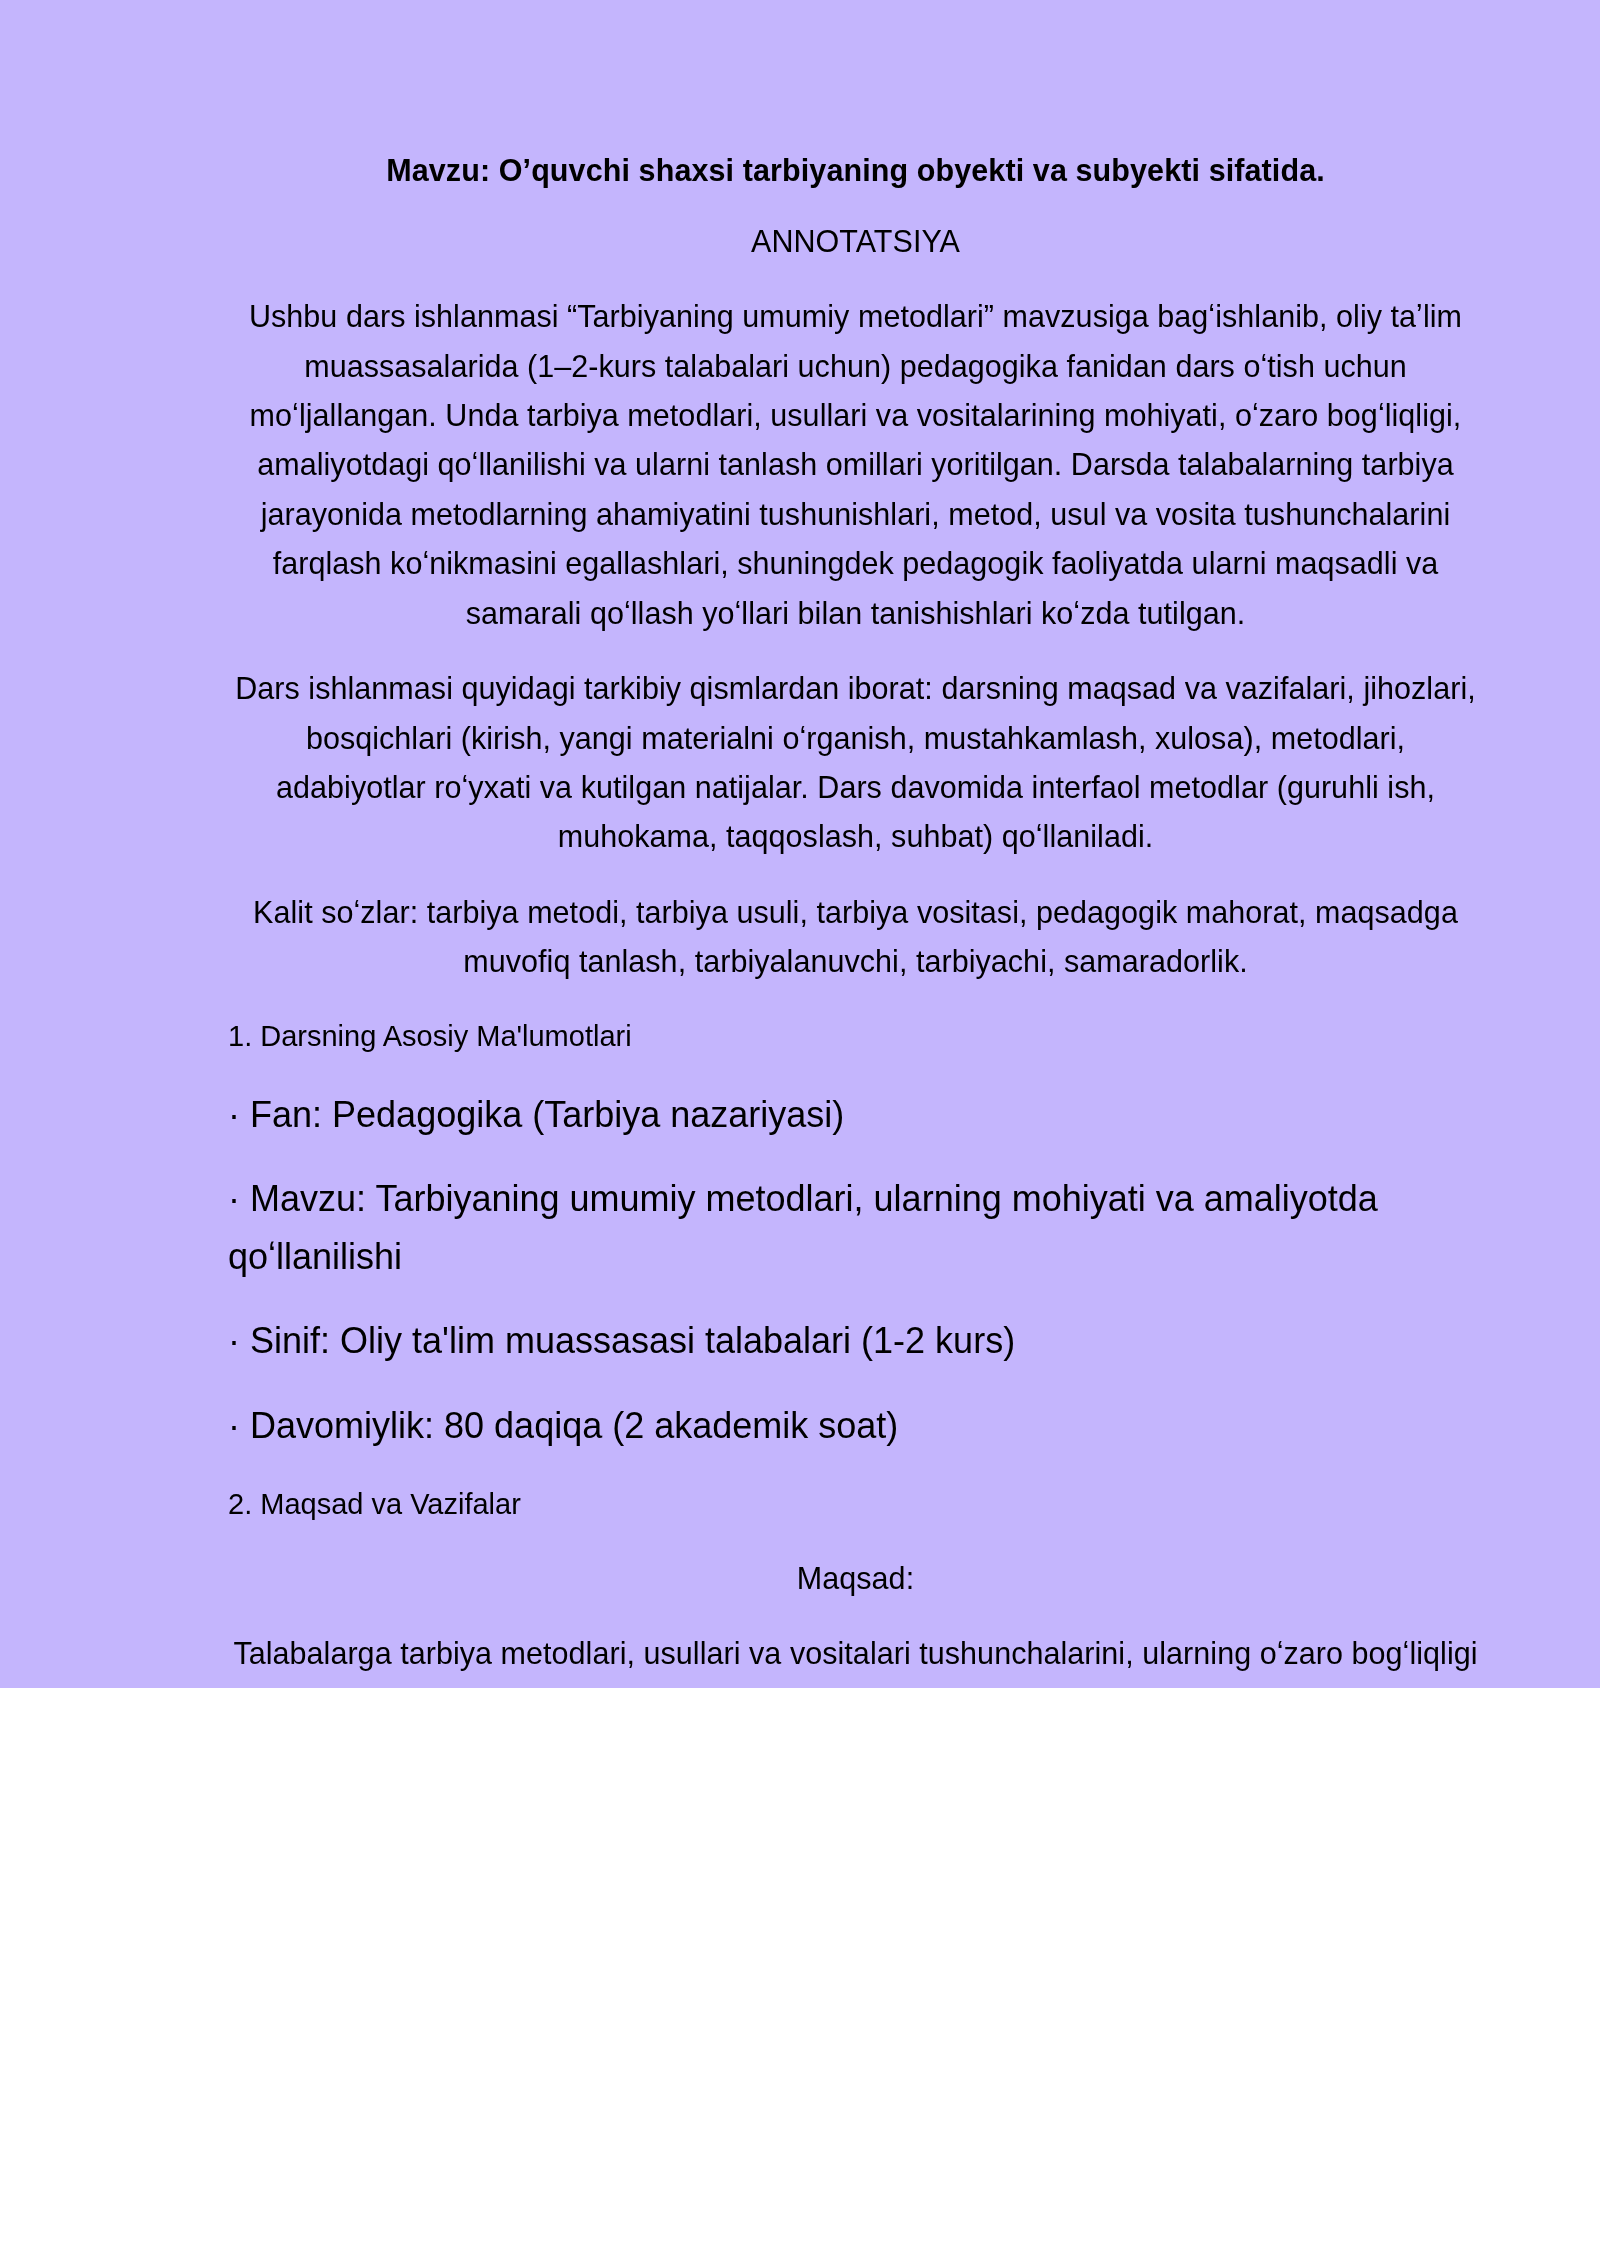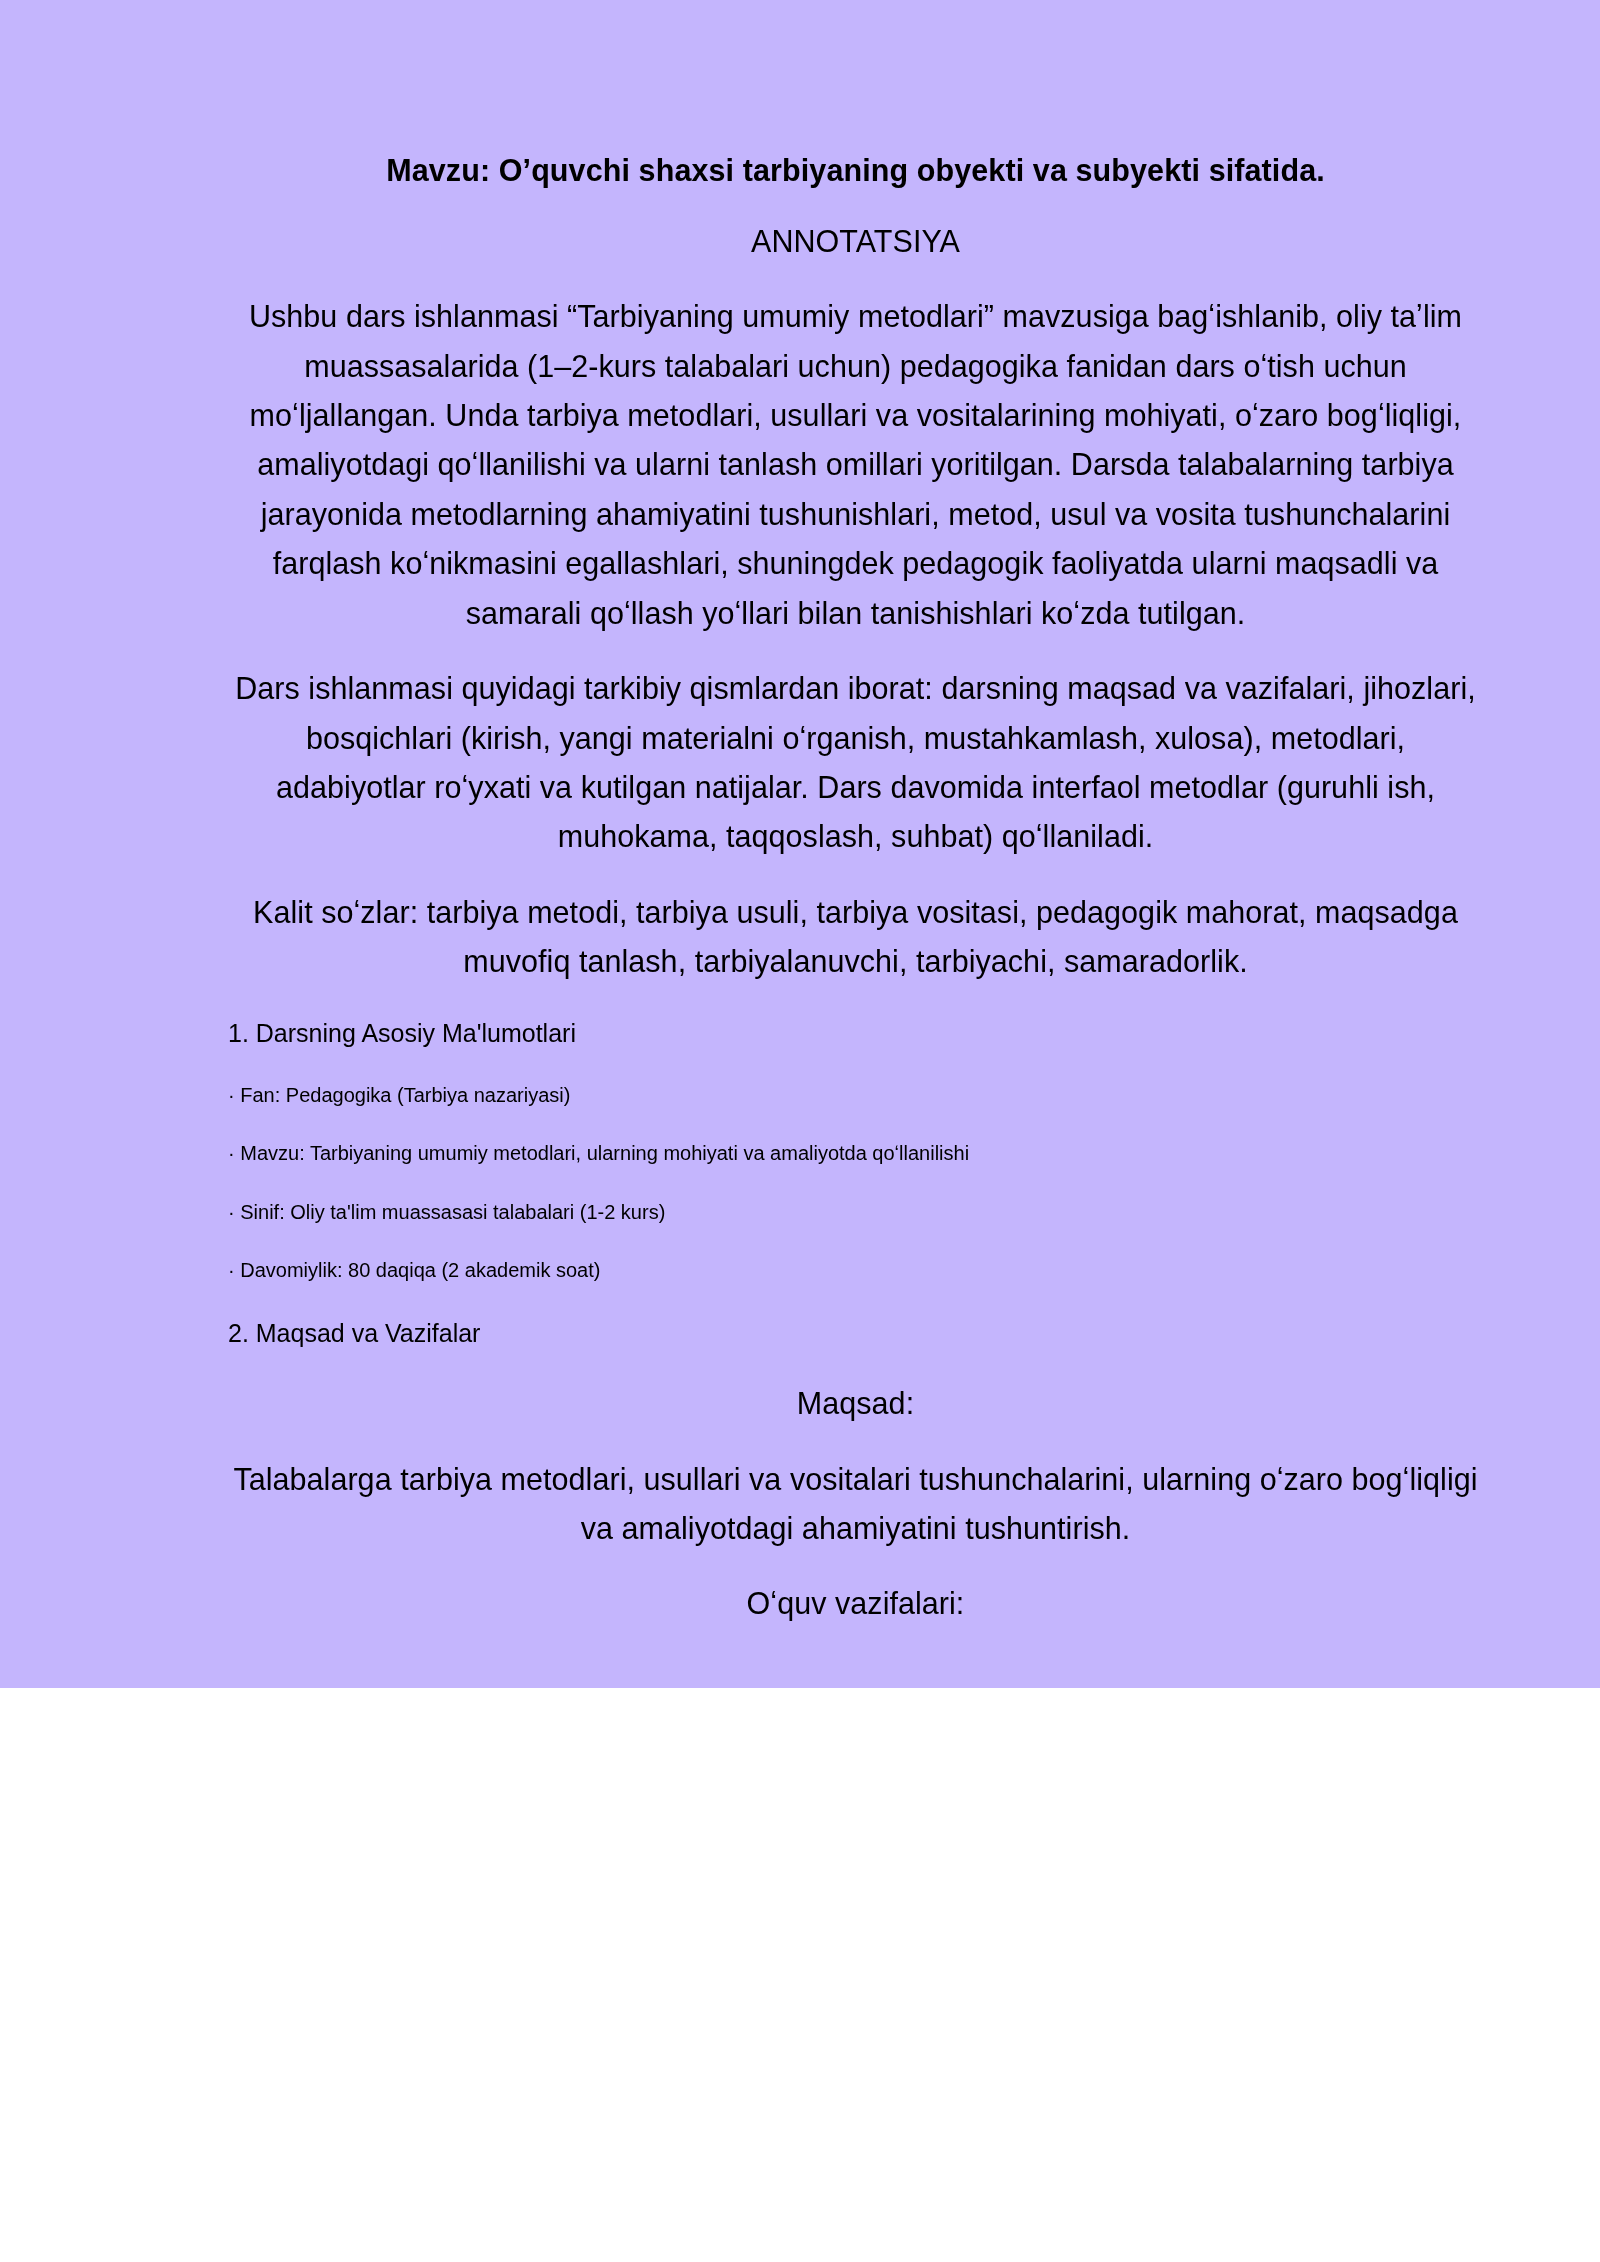--- a/index.html
+++ b/index.html
@@ -38,27 +38,27 @@
   }
   .para {
     font-size: 30.5px;
     line-height: 1.62;
     margin: 0;
     padding-top: 26px;
     text-align: center;
     letter-spacing: 0.05px;
   }
   .heading-line {
-    font-size: 25px;
+    font-size: 29px;
     line-height: 1.62;
     margin: 0;
     padding-top: 26px;
   }
   .bullet-line {
-    font-size: 20px;
+    font-size: 36px;
     line-height: 1.62;
     margin: 0;
     padding-top: 26px;
   }
   .bullet-line .dot {
     display: inline;
   }
 </style>
 </head>
 <body>

